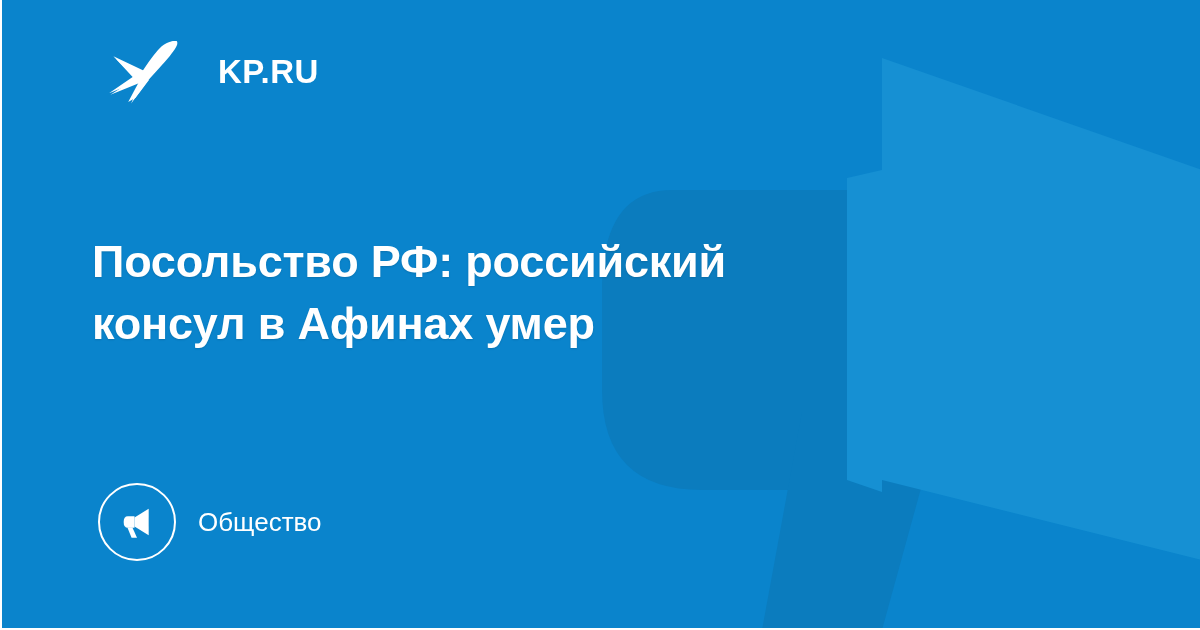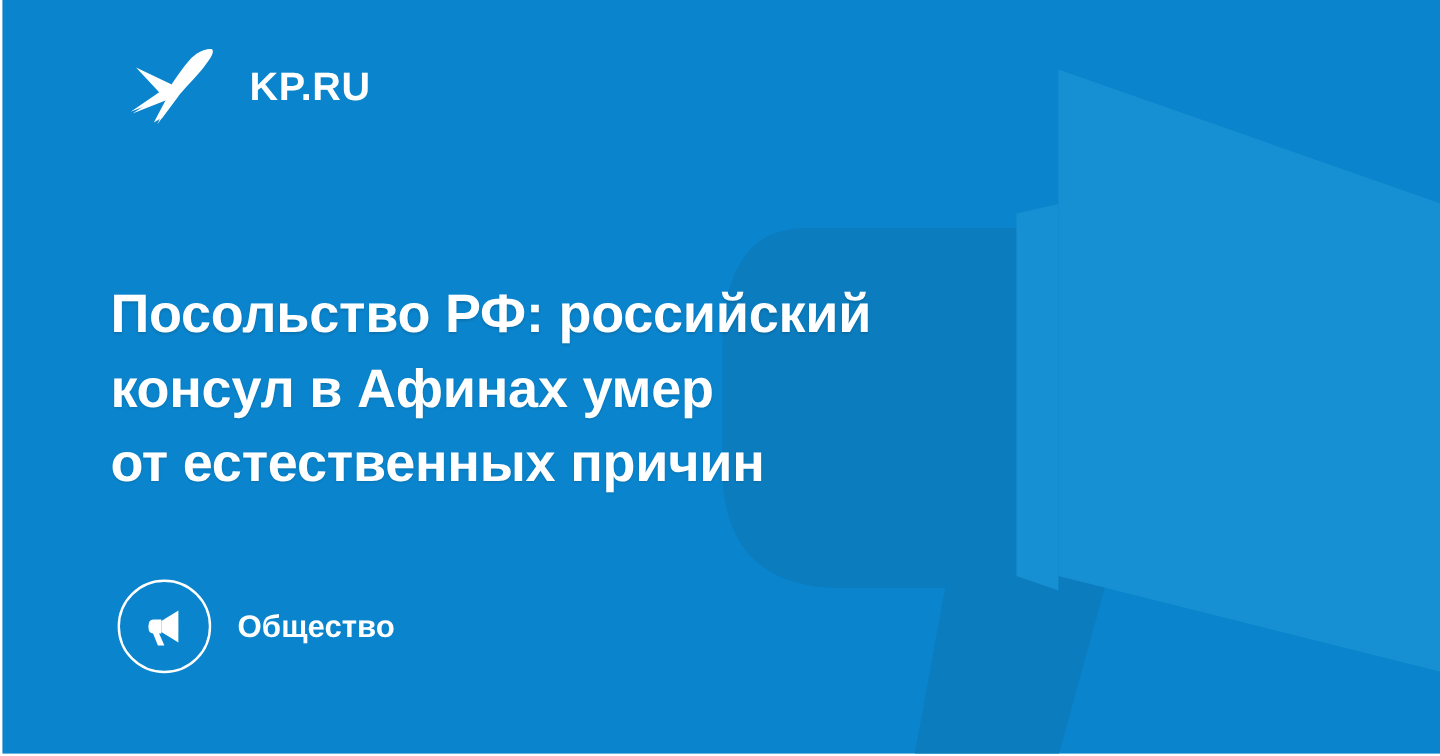--- a/index.html
+++ b/index.html
@@ -32,21 +32,21 @@
     pointer-events: none;
   }
 
   
   .header {
     position: absolute;
     left: 104px;
     top: 34px;
     display: flex;
     align-items: center;
-    gap: 28px;
+    gap: 38px;
     z-index: 3;
   }
   .logo-bird {
     width: 74px;
     height: 74px;
     display: block;
     flex: 0 0 auto;
   }
   .brand {
     color: #ffffff;
@@ -101,21 +101,21 @@
     flex: 0 0 auto;
   }
   .category-ring svg {
     width: 40px;
     height: 40px;
     display: block;
   }
   .category-label {
     color: #ffffff;
     font-size: 26px;
-    font-weight: bold;
+    font-weight: normal;
     line-height: 1;
     white-space: nowrap;
     font-family: "Liberation Sans", "DejaVu Sans", sans-serif;
   }
 </style>
 </head>
 <body>
 
 <div class="card">
 
@@ -140,21 +140,20 @@
                C94 16 88 24 80 33 C70 44 60 55 52 64 Z"></path>
       <path fill="#ffffff" d="M10 30 L52 50 L44 64 L4 80 L36 58 Z"></path>
       <path fill="#ffffff" d="M30 92 L48 58 L58 62 L40 86 Z"></path>
     </svg>
     <div class="brand">KP.RU</div>
   </div>
 
   <div class="headline">
     <span class="headline-line">Посольство РФ: российский</span>
     <span class="headline-line">консул в Афинах умер</span>
-    <span class="headline-line">от естественных причин</span>
   </div>
 
   <div class="category">
     <div class="category-ring">
       <svg viewBox="0 0 48 48" aria-hidden="true">
         <path fill="#ffffff" d="M38 8 L38 40 L21 29.5 L21 18.5 Z"></path>
         <path fill="#ffffff" d="M13 17 L21 17 L21 31 L13 31 Q8 31 8 24 Q8 17 13 17 Z"></path>
         <path fill="#ffffff" d="M12.5 30.5 L18.5 30.5 L24 43 L17.5 43 Z"></path>
       </svg>
     </div>

